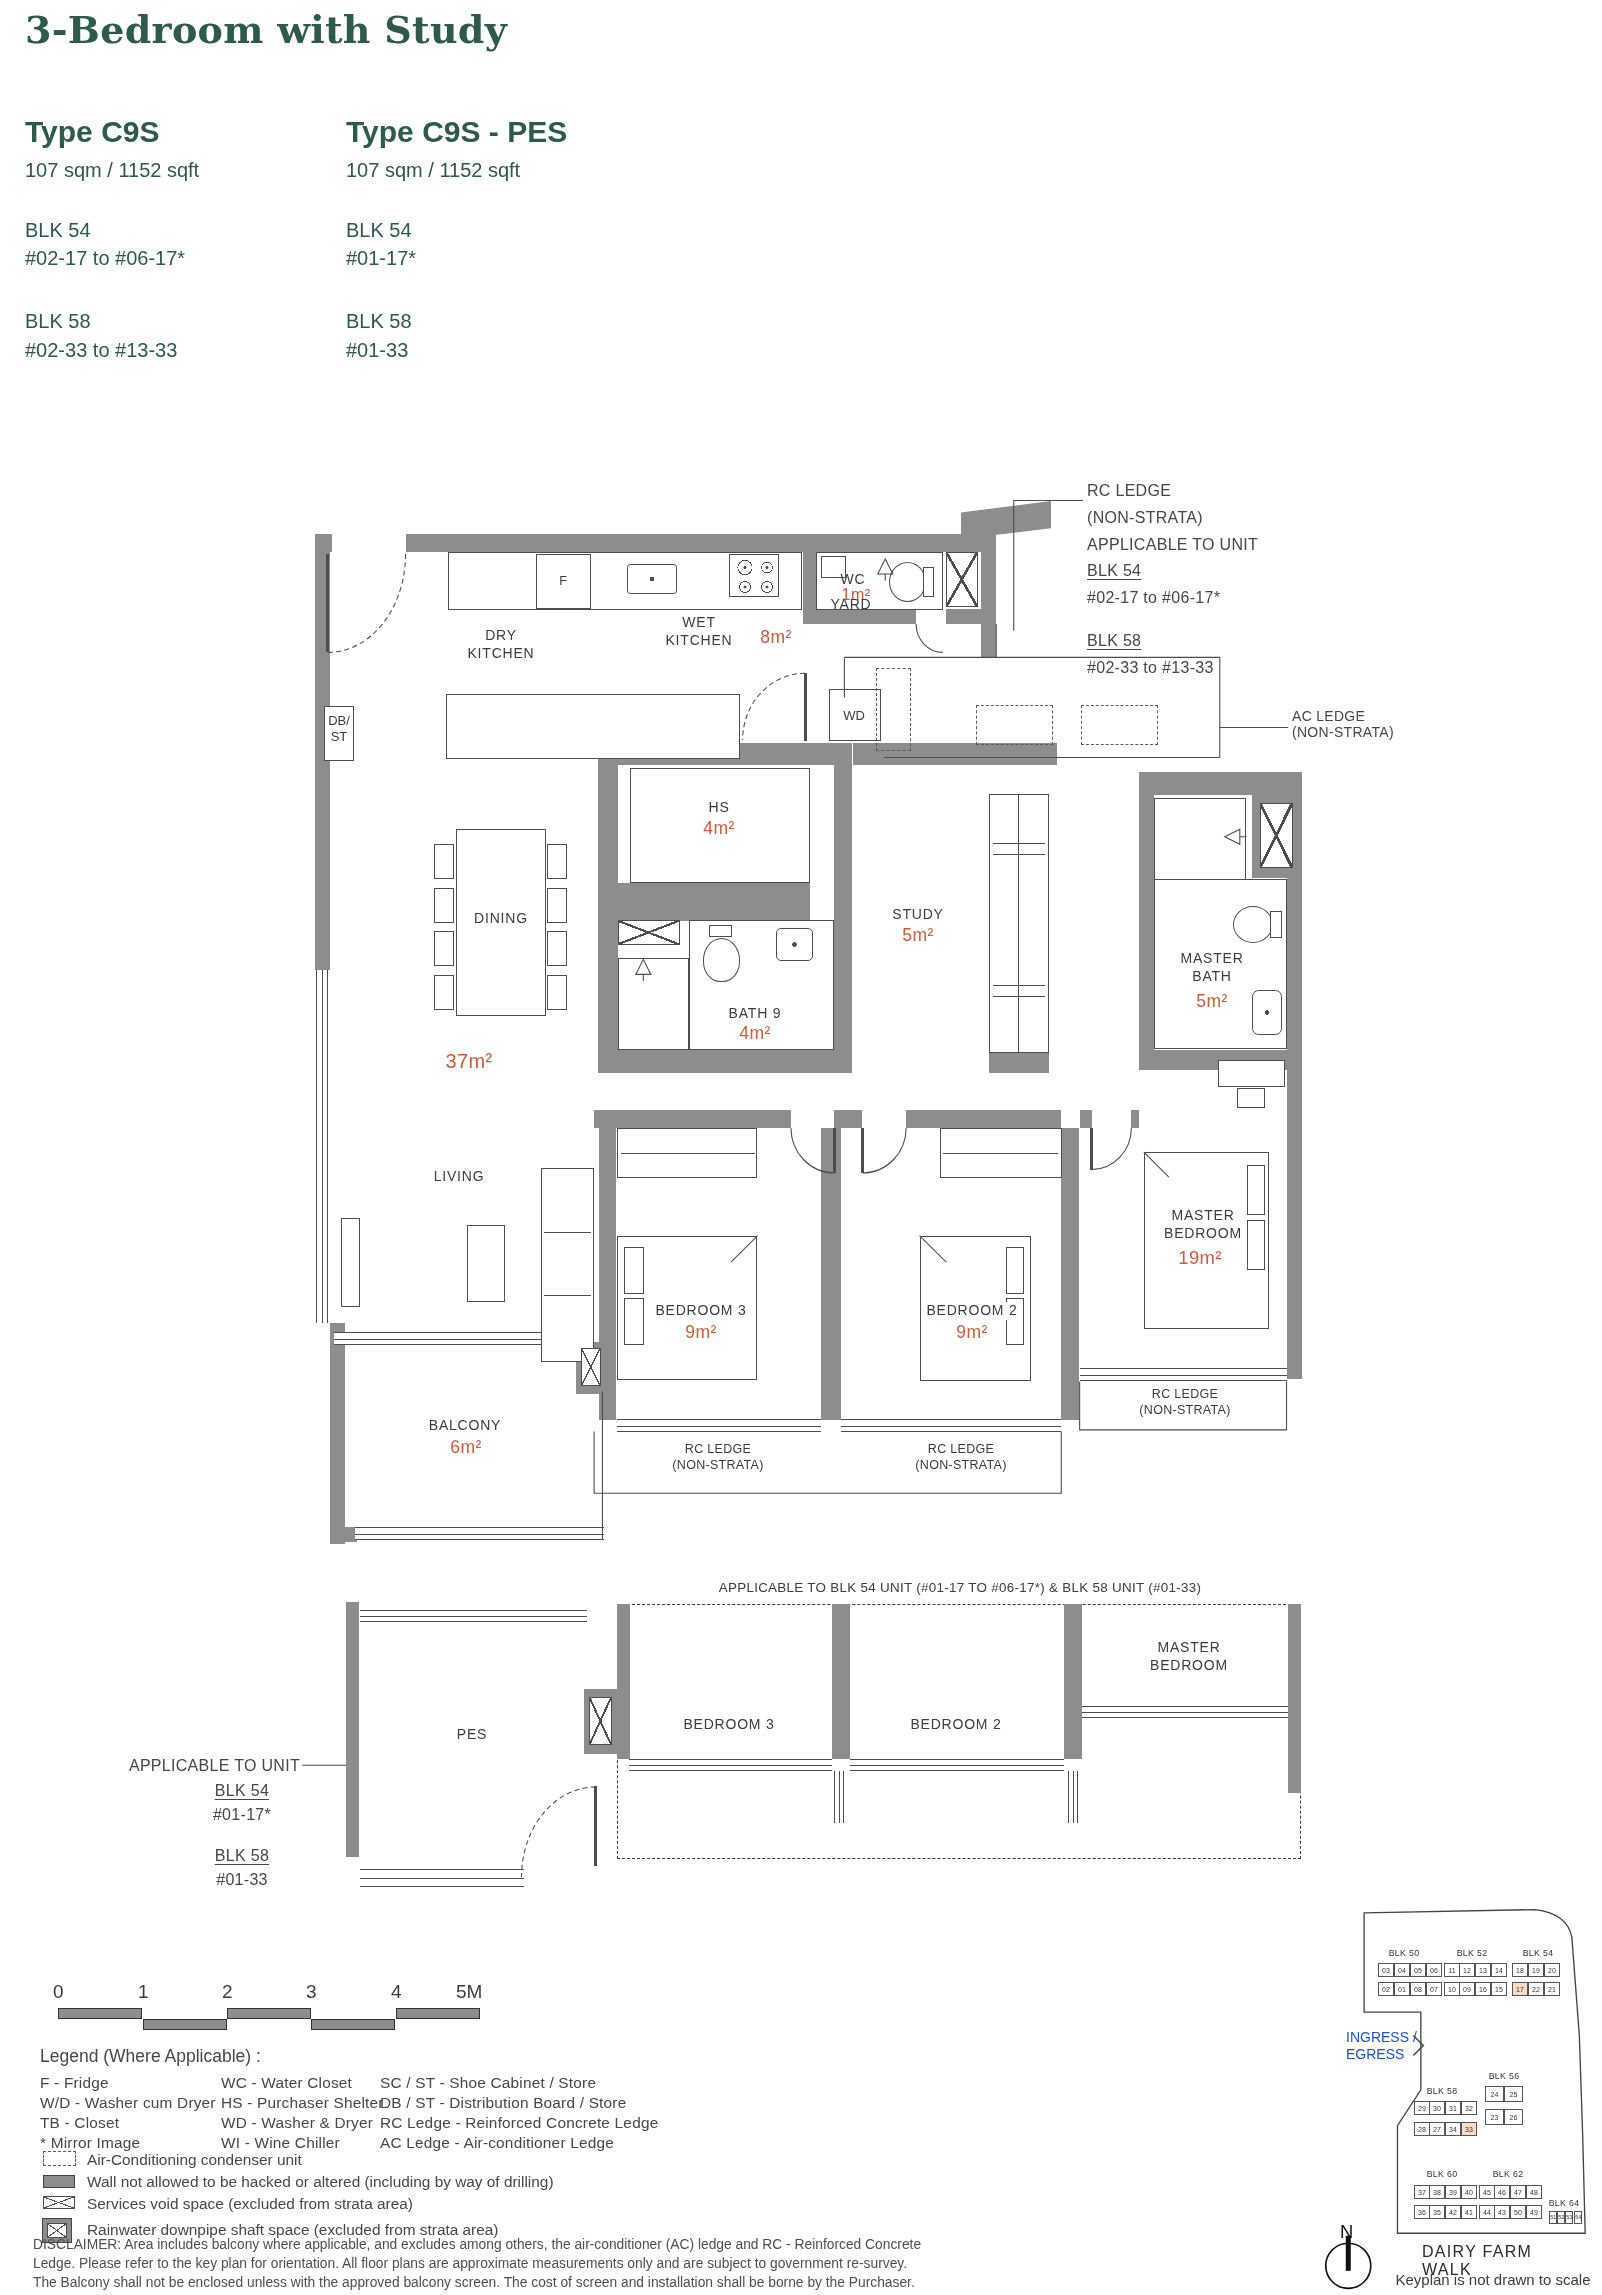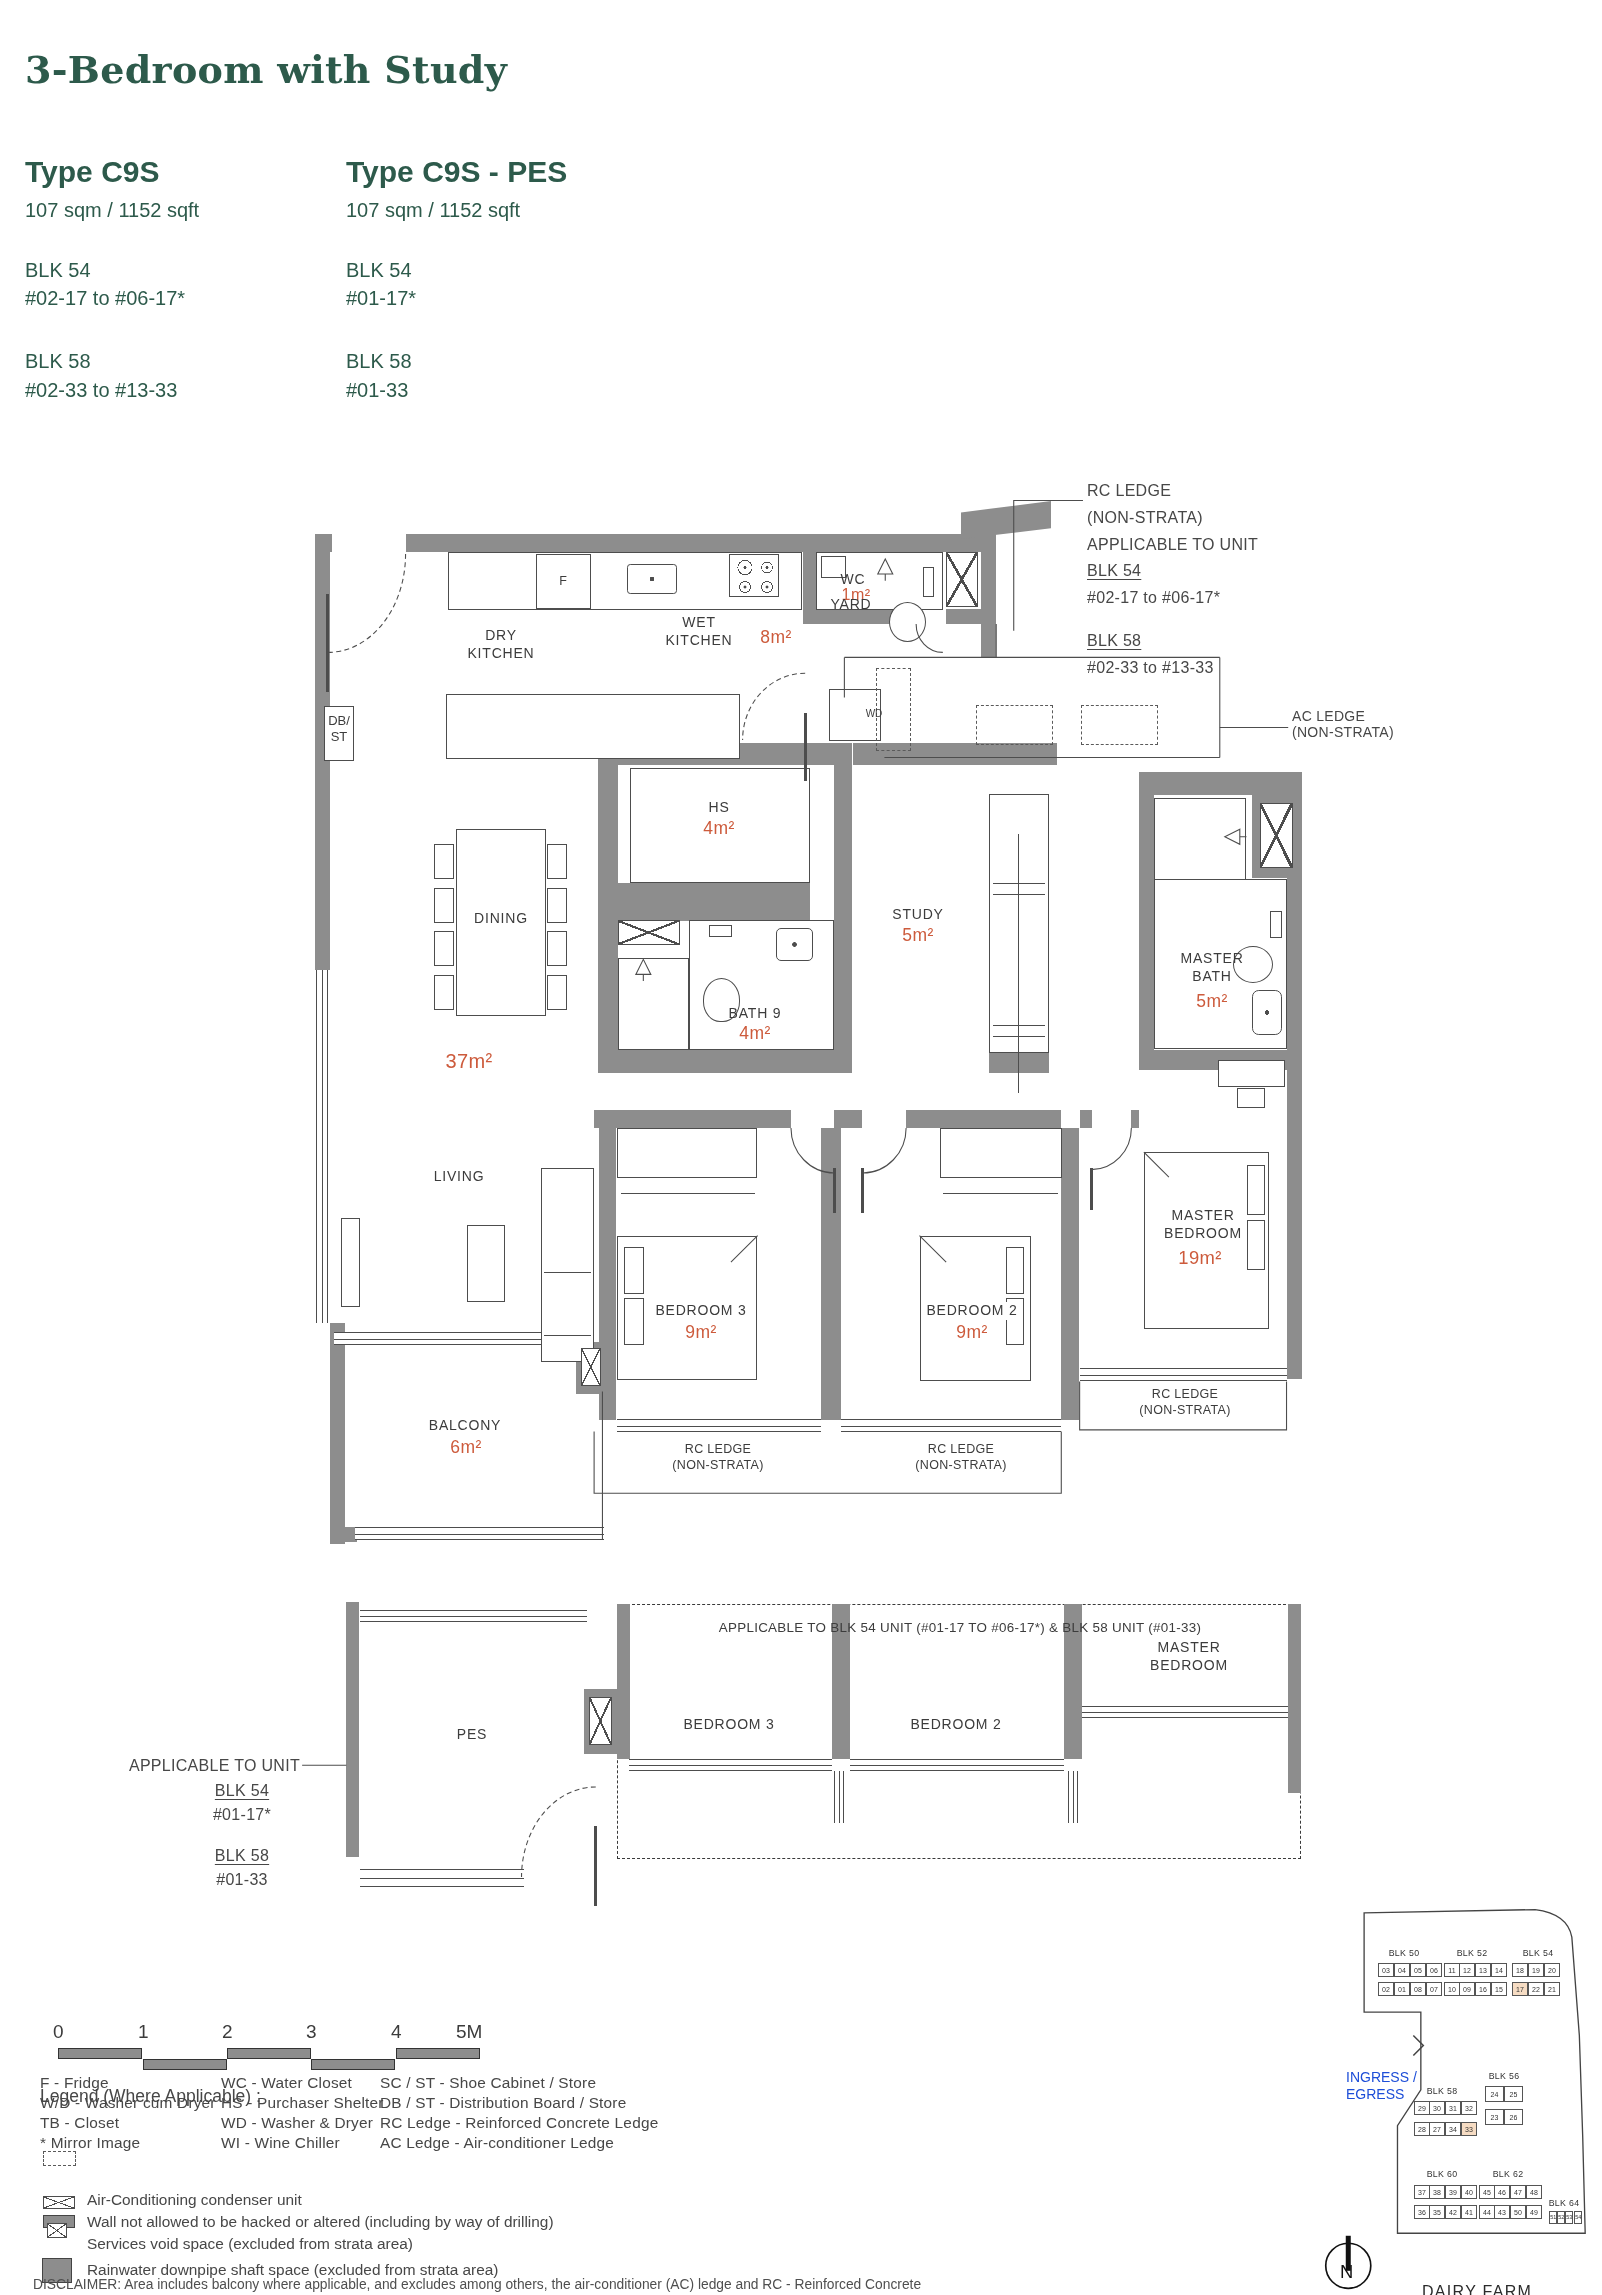--- a/index.html
+++ b/index.html
@@ -1,21 +1,21 @@
 <!DOCTYPE html>
 <html style="--green: #2d5a4b; --orange: #cd5b3c; --wall: #8d8d8d; --line: #4d4d4d; --highlight: #f6dcc3;font-size:13.4px"><head>
 <meta charset="utf-8">
 <style>
   :root{
     --green:#2d5a4b; --orange:#cd5b3c; --wall:#8d8d8d; --line:#4d4d4d; --highlight:#f6dcc3;
   }
   html,body{margin:0;padding:0;background:#fff;}
   #page{position:relative;width:1602px;height:2295px;background:#fff;overflow:hidden;
         font-family:"Liberation Sans",sans-serif;}
-  .abs{position:absolute;margin-top:40px;}
+  .abs{position:absolute;}
   .wall{position:absolute;background:var(--wall);}
   .room{position:absolute;background:#fff;border:1.1px solid var(--line);box-sizing:border-box;}
   .thin{border-width:0.8px;}
   .win{position:absolute;background:#fff;border-top:1px solid var(--line);border-bottom:1px solid var(--line);box-sizing:border-box;}
   .win::after{content:"";position:absolute;left:0;right:0;top:50%;border-top:0.8px solid var(--line);}
   .winv{position:absolute;background:#fff;border-left:1px solid var(--line);border-right:1px solid var(--line);box-sizing:border-box;}
   .winv::after{content:"";position:absolute;top:0;bottom:0;left:50%;border-left:0.8px solid var(--line);}
   .xbox{position:absolute;border:1px solid var(--line);box-sizing:border-box;background-color:#fff;
     background-image:linear-gradient(to top right,transparent 47%,var(--line) 47%,var(--line) 52%,transparent 52%),
                      linear-gradient(to bottom right,transparent 47%,var(--line) 47%,var(--line) 52%,transparent 52%);}
@@ -238,21 +238,21 @@
   <div class="lbl" style="left:701px;top:1302px;background:#fff;">BEDROOM 3</div>
   <div class="area" style="left:701px;top:1322px;background:#fff;">9m²</div>
   <div class="lbl" style="left:972px;top:1302px;background:#fff;">BEDROOM 2</div>
   <div class="area" style="left:972px;top:1322px;background:#fff;">9m²</div>
   <div class="lbl" style="left:1203px;top:1207px;background:#fff;">MASTER
 BEDROOM</div>
   <div class="area" style="left:1200px;top:1247px;font-size:18.4px;background:#fff;">19m²</div>
   <div class="lbl" style="left:465px;top:1417px;">BALCONY</div>
   <div class="area" style="left:466px;top:1437px;">6m²</div>
   <div class="lbl small" style="left:563px;top:574px;font-size:12.5px;">F</div>
-  <div class="lbl small" style="left:854px;top:708px;font-size:10px;margin-left:20px;">WD</div>
+  <div class="lbl small" style="left:854px;top:708px;font-size:13px;">WD</div>
   <div class="lbl small" style="left:339px;top:713px;font-size:13px;line-height:1.2;">DB/
 ST</div>
   <div class="lbl rc" style="left:718px;top:1442px;">RC LEDGE
 (NON-STRATA)</div>
   <div class="lbl rc" style="left:961px;top:1442px;">RC LEDGE
 (NON-STRATA)</div>
   <div class="lbl rc" style="left:1185px;top:1387px;">RC LEDGE
 (NON-STRATA)</div>
 
   <div class="ann" style="left:1087px;top:482px;">RC LEDGE</div>

